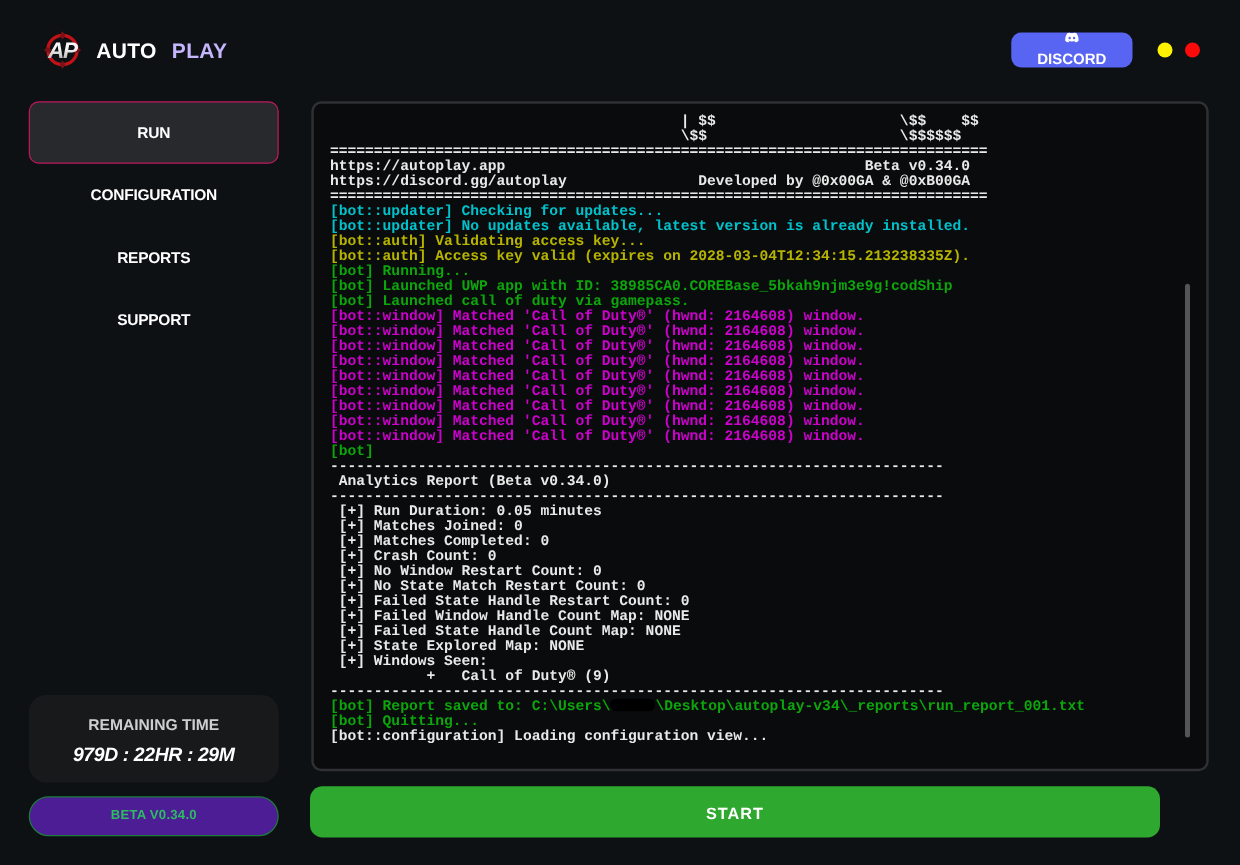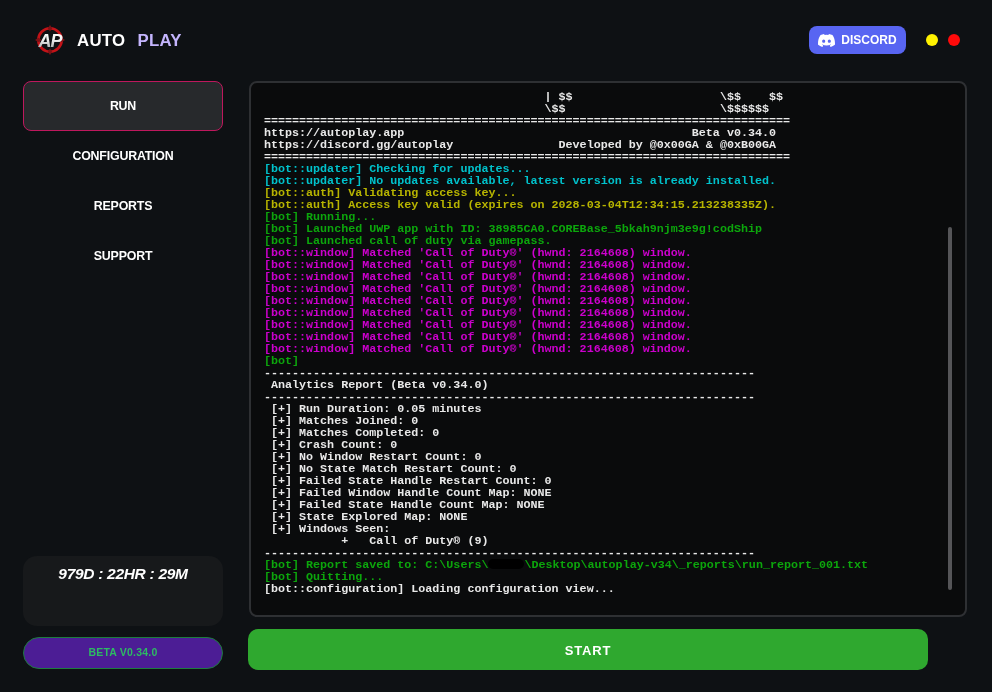--- a/index.html
+++ b/index.html
@@ -6,21 +6,21 @@
   html,body { width:992px; height:692px; background:#0e1114; overflow:hidden; }
   body { font-family:"Liberation Sans", sans-serif; position:relative; }
   .abs { position:absolute; }
 
   
   #logo { left:34px; top:24px; width:32px; height:32px; }
   #brand { left:77px; top:31px; font-size:16.8px; font-weight:bold; color:#ffffff; letter-spacing:0.3px; }
   #brand span { color:#c4b5fd;margin-left:12px; }
   #discord { left:809px; top:26px; width:97px; height:28px; background:#5865f2; border-radius:8px;
     color:#fff; font-weight:bold; font-size:12px; letter-spacing:0;
-    display:flex; align-items:center; justify-content:center; gap:6px; }
+    display:flex; align-items:center; justify-content:center; gap:6px;flex-direction:column; }
   #dot-y { left:926px; top:34px; width:12px; height:12px; border-radius:50%; background:#fff200; }
   #dot-r { left:948px; top:34px; width:12px; height:12px; border-radius:50%; background:#ff0a0a; }
 
   
   .nav { left:23px; width:200px; text-align:center; color:#fff; font-weight:bold; font-size:12.4px; letter-spacing:-0.2px; }
   #nav-run { top:81px; height:50px; line-height:48px; background:#27292c; border:1px solid #be185d; border-radius:8px; }
   #nav-cfg { top:149px; }
   #nav-rep { top:199px; }
   #nav-sup { top:249px; }
 
@@ -73,20 +73,21 @@
 </div>
 <div id="dot-y" class="abs"></div>
 <div id="dot-r" class="abs"></div>
 
 <div id="nav-run" class="abs nav">RUN</div>
 <div id="nav-cfg" class="abs nav">CONFIGURATION</div>
 <div id="nav-rep" class="abs nav">REPORTS</div>
 <div id="nav-sup" class="abs nav">SUPPORT</div>
 
 <div id="rembox" class="abs">
+  <div class="t">REMAINING TIME</div>
   <div class="v">979D : 22HR : 29M</div>
 </div>
 <div id="beta" class="abs">BETA V0.34.0</div>
 
 <div id="term" class="abs">
     <pre>                                        | $$                     \$$    $$
                                         \$$                      \$$$$$$
 ===========================================================================
 https://autoplay.app                                         Beta v0.34.0
 https://discord.gg/autoplay               Developed by @0x00GA &amp; @0xB00GA

